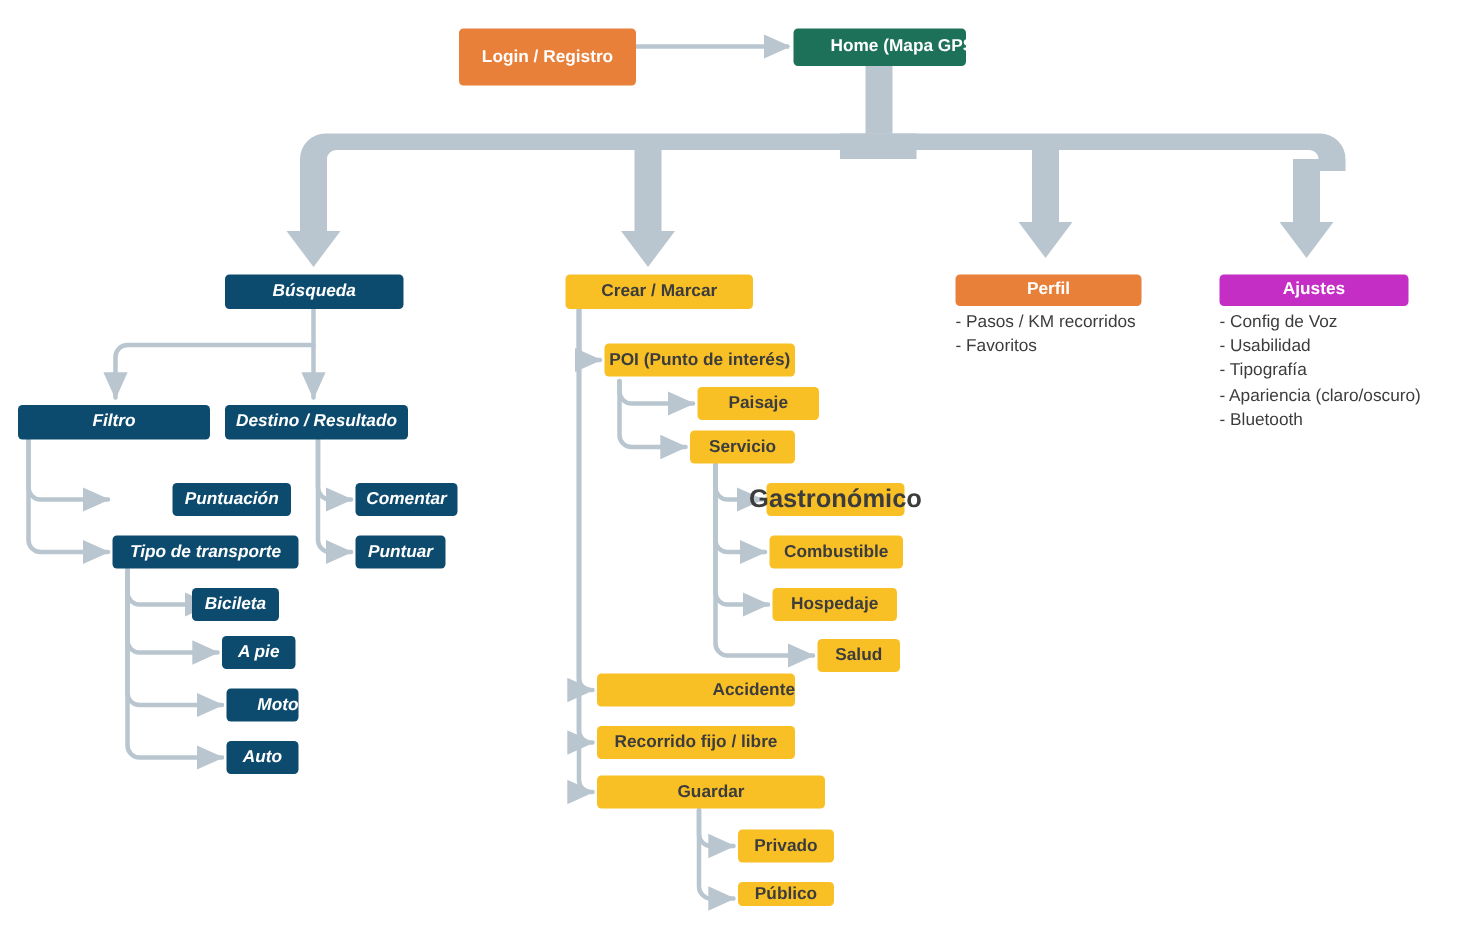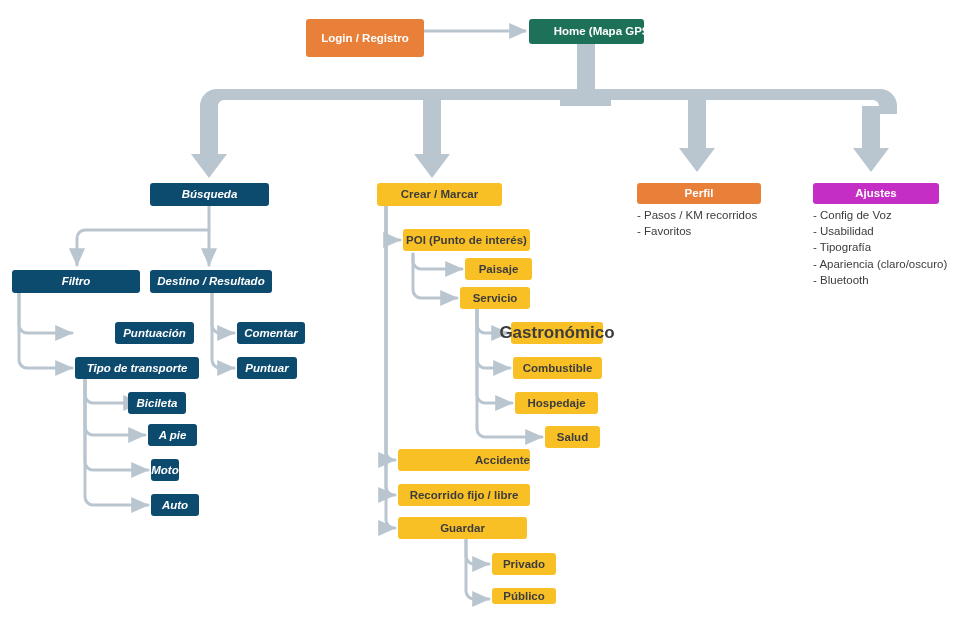--- a/index.html
+++ b/index.html
@@ -194,33 +194,33 @@
   </div>
 
   <div class="node n-blue" style="left:128px;top:392px;width:58px;height:22px;font-size:11.5px;text-align:center;">
     <span>Bicileta</span>
   </div>
 
   <div class="node n-blue" style="left:148px;top:424px;width:49px;height:22px;font-size:11.5px;">
     <span>A pie</span>
   </div>
 
-  <div class="node n-blue" style="left:151px;top:459px;width:28px;height:22px;font-size:11.5px;">
+  <div class="node n-blue" style="left:151px;top:459px;width:48px;height:22px;font-size:11.5px;justify-content:flex-end;">
     <span>Moto</span>
   </div>
 
   <div class="node n-blue" style="left:151px;top:494px;width:48px;height:22px;font-size:11.5px;">
     <span>Auto</span>
   </div>
 
   <div class="node n-yellow" style="left:403px;top:229px;width:127px;height:22px;font-size:11.5px;">
     <span>POI (Punto de interés)</span>
   </div>
 
-  <div class="node n-yellow" style="left:465px;top:258px;width:67px;height:22px;font-size:11.5px;">
+  <div class="node n-yellow" style="left:465px;top:258px;width:81px;height:22px;font-size:11.5px;">
     <span>Paisaje</span>
   </div>
 
   <div class="node n-yellow" style="left:460px;top:287px;width:70px;height:22px;font-size:11.5px;">
     <span>Servicio</span>
   </div>
 
   <div class="node n-yellow" style="left:511px;top:322px;width:92px;height:22px;font-size:17px;">
     <span>Gastronómico</span>
   </div>
@@ -238,21 +238,21 @@
   </div>
 
   <div class="node n-yellow" style="left:398px;top:449px;width:132px;height:22px;font-size:11.5px;justify-content:flex-end;">
     <span>Accidente</span>
   </div>
 
   <div class="node n-yellow" style="left:398px;top:484px;width:132px;height:22px;font-size:11.5px;">
     <span>Recorrido fijo / libre</span>
   </div>
 
-  <div class="node n-yellow" style="left:398px;top:517px;width:129px;height:22px;font-size:11.5px;">
+  <div class="node n-yellow" style="left:398px;top:517px;width:152px;height:22px;font-size:11.5px;">
     <span>Guardar</span>
   </div>
 
   <div class="node n-yellow" style="left:492px;top:553px;width:64px;height:22px;font-size:11.5px;">
     <span>Privado</span>
   </div>
 
   <div class="node n-yellow" style="left:492px;top:588px;width:64px;height:16px;font-size:11.5px;">
     <span>Público</span>
   </div>

